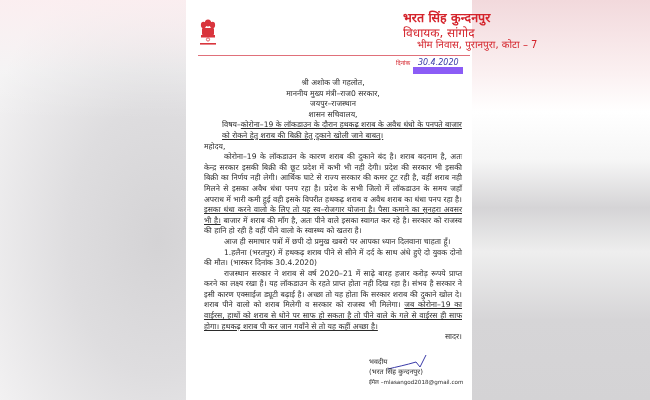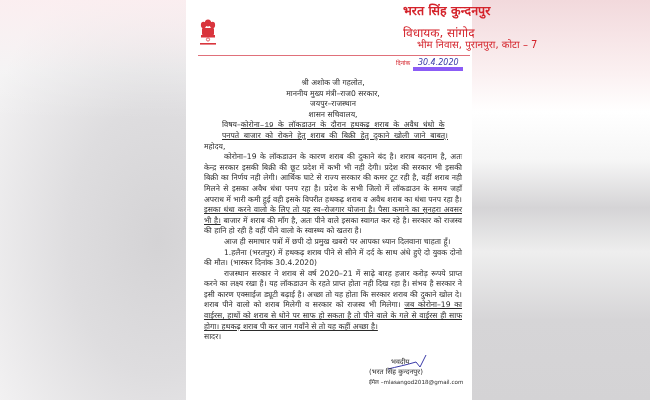--- a/index.html
+++ b/index.html
@@ -21,48 +21,48 @@
     }
     .page {
       position: absolute; left: 186px; top: 0; width: 286px; height: 400px;
       background: #ffffff;
       color: #2b2b2b;
     }
     .emblem {
       position: absolute; left: 12px; top: 18px; width: 20px; height: 30px;
     }
     .lh-name {
-      position: absolute; left: 217px; top: 2px; font-size: 12.5px; font-weight: bold; color: #d4232b; white-space: nowrap;
+      position: absolute; left: 217px; top: 9px; font-size: 12.5px; font-weight: bold; color: #d4232b; white-space: nowrap;
     }
     .lh-title {
       position: absolute; left: 217px; top: 24px; font-size: 12px; color: #d4232b; white-space: nowrap;
     }
     .lh-address {
       position: absolute; left: 231px; top: 37px; font-size: 10px; color: #d4232b; white-space: nowrap;
     }
     .lh-rule {
       position: absolute; left: 12px; top: 55px; width: 272px; height: 1px; background: #e0707a;
     }
     .date-row {
       position: absolute; left: 210px; top: 58px; font-size: 6px; color: #d4232b; white-space: nowrap;
     }
     .date-row .date-val {
-      display: inline-block; min-width: 50px; border-bottom: 4px solid #8b5cf6; color: #3a3aa8; font-style: italic; font-size: 8px; margin-left: 3px; text-align: center;
+      display: inline-block; min-width: 50px; border-bottom: 7px solid #8b5cf6; color: #3a3aa8; font-style: italic; font-size: 8px; margin-left: 3px; text-align: center;
     }
     .body {
       position: absolute; left: 18px; top: 78px; width: 258px;
       font-size: 7.6px; line-height: 10.6px; color: #2b2b2b;
     }
     .addr-line { white-space: nowrap; text-align: center; }
     .subject { margin-left: 18px; text-indent: 0; }
-    .subject .u { text-decoration: underline; font-family: Liberation Mono, monospace; }
+    .subject .u { text-decoration: underline; }
     .para { text-align: justify; margin: 0; }
     .indent { text-indent: 20px; }
     .u { text-decoration: underline; }
-    .center { text-align: left; }
+    .center { text-align: right; }
     .sign-block {
       position: absolute; left: 183px; top: 357px; width: 100px; font-size: 7px; line-height: 10px; color: #2b2b2b;
     }
     .signature {
       position: absolute; left: 200px; top: 353px; width: 50px; height: 20px;
     }
     .email { font-size: 5.6px; white-space: nowrap; }
   </style>
 </head>
 <body>
@@ -119,17 +119,17 @@
     </p>
 
     <div class="center">सादर।</div>
   </div>
 
   <svg class="signature" viewBox="0 0 50 20">
     <path d="M2 16 C10 14, 20 12, 30 9 L34 14 L40 2" fill="none" stroke="#3a3aa8" stroke-width="1"></path>
   </svg>
 
   <div class="sign-block">
-    <div style="margin-left:22px">भवदीय</div>
+    <div style="">भवदीय</div>
     <div>(भरत सिंह कुन्दनपुर)</div>
     <div class="email">ईमेल –mlasangod2018@gmail.com</div>
   </div>
 </div>
 
 </body></html>

